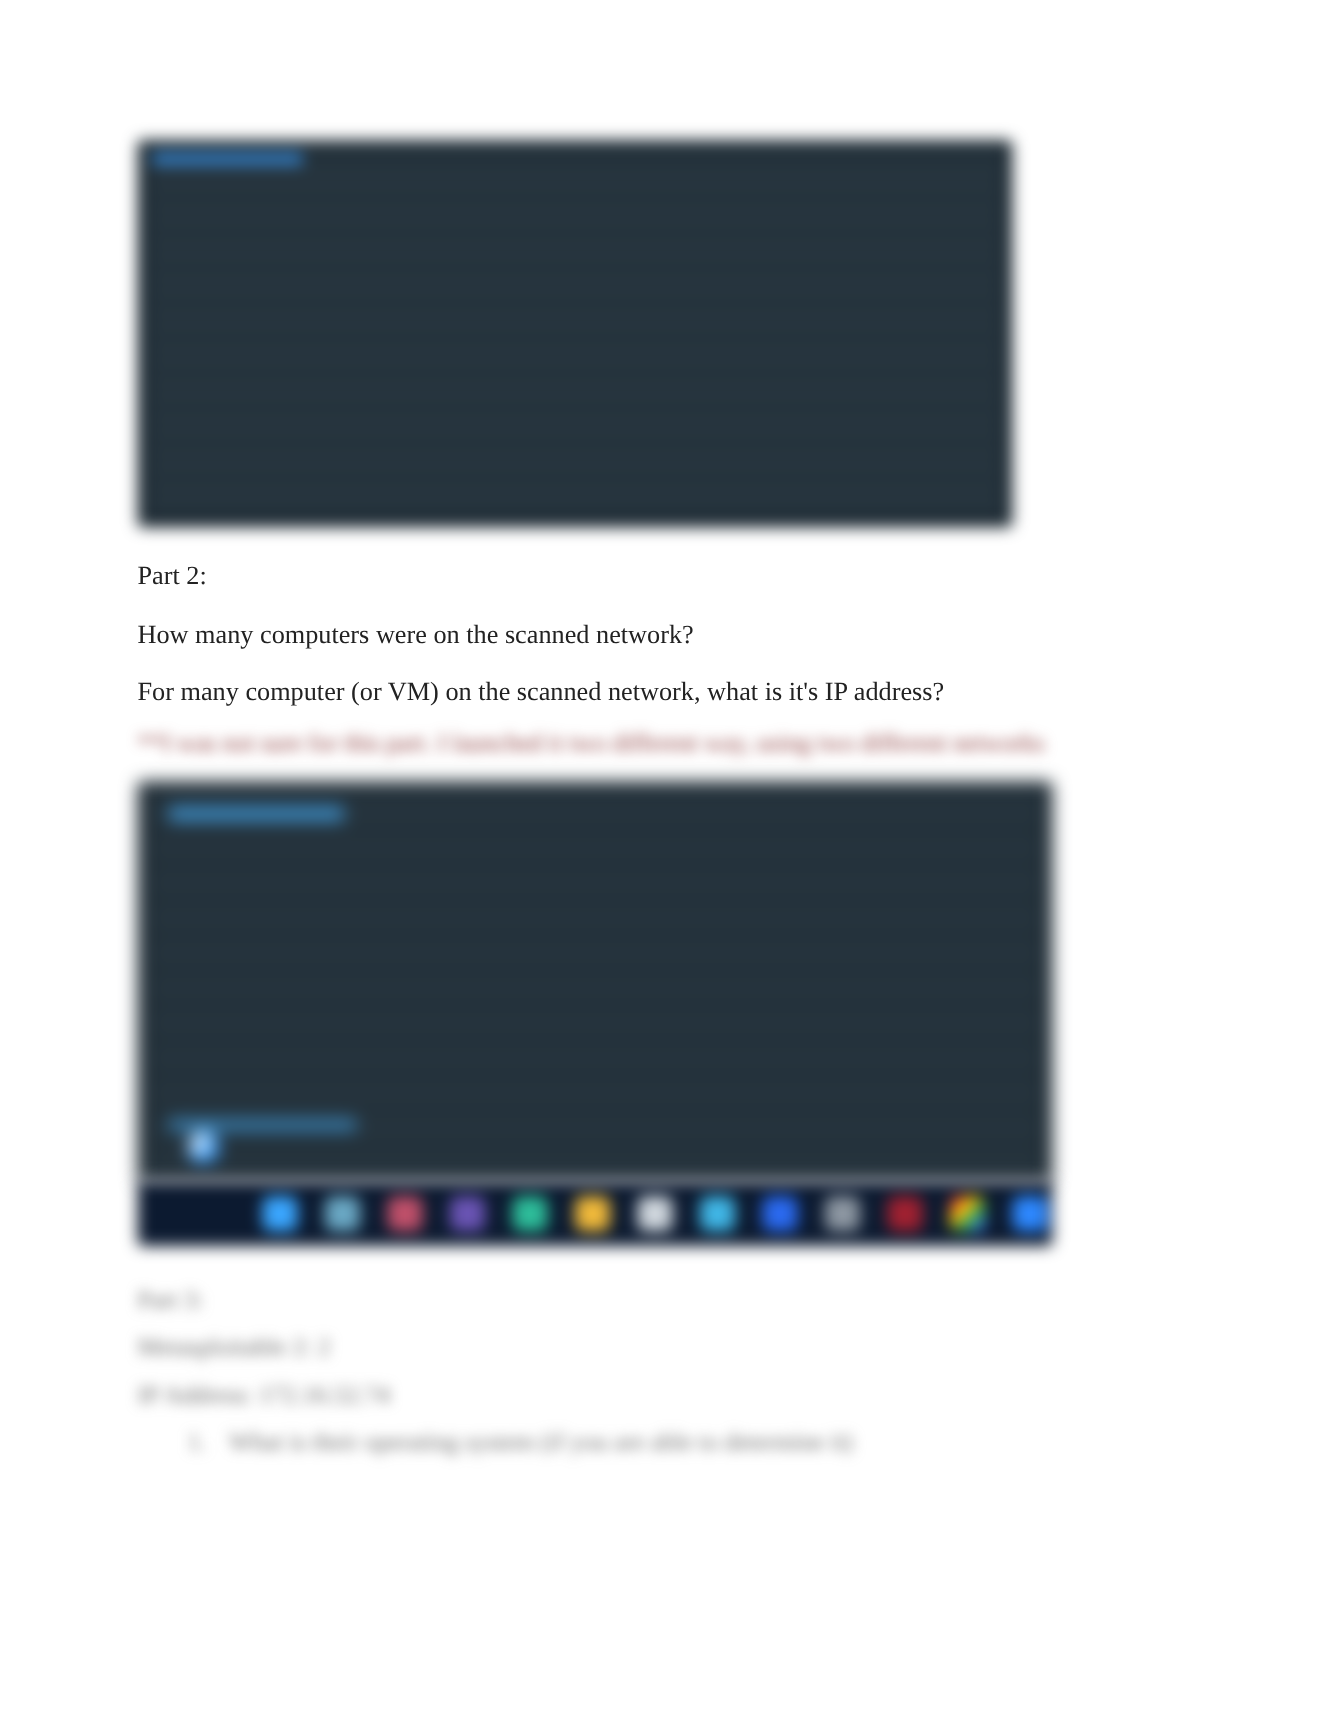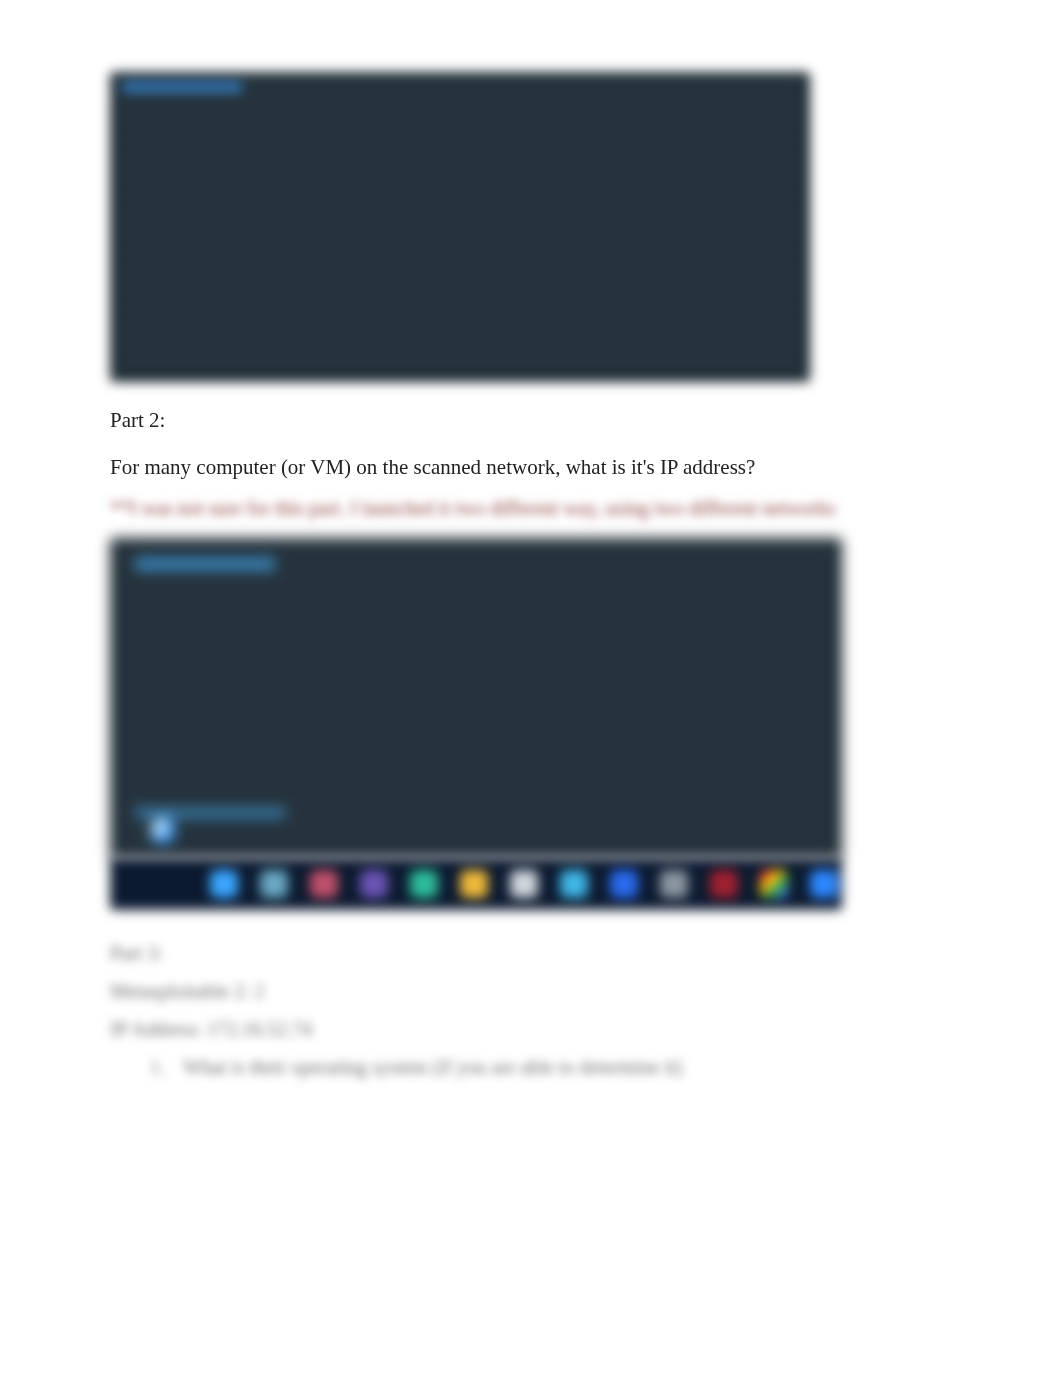--- a/index.html
+++ b/index.html
@@ -10,21 +10,21 @@
     background: #ffffff;
     font-family: Georgia, 'Times New Roman', serif;
     color: #222;
     overflow: hidden;
   }
   .page {
     position: relative;
     width: 1062px;
     height: 1156px;
     box-sizing: border-box;
-    padding: 72px 110px 120px 110px;
+    padding: 112px 110px 120px 110px;
     border-radius: 19px;
   }
 
   
   .terminal-block {
     background: #1e2b34;
     border-radius: 4px;
     width: 700px;
     height: 310px;
     margin: 0 0 22px 0;
@@ -157,20 +157,21 @@
 
 <div class="page">
 
   <div class="terminal-block">
     <div class="noise"></div>
     <div class="hl"></div>
   </div>
 
   <p class="body-text">Part 2:</p>
 
+  <p class="body-text">How many computers were on the scanned network?</p>
 
   <p class="body-text">For many computer (or VM) on the scanned network, what is it's IP address?</p>
 
   <p class="blurred-text">**I was not sure for this part. I launched it two different way, using two different networks</p>
 
   <div>
     <div class="terminal-wide">
       <div class="noise"></div>
       <div class="hl"></div>
       <div class="hl2"></div>

